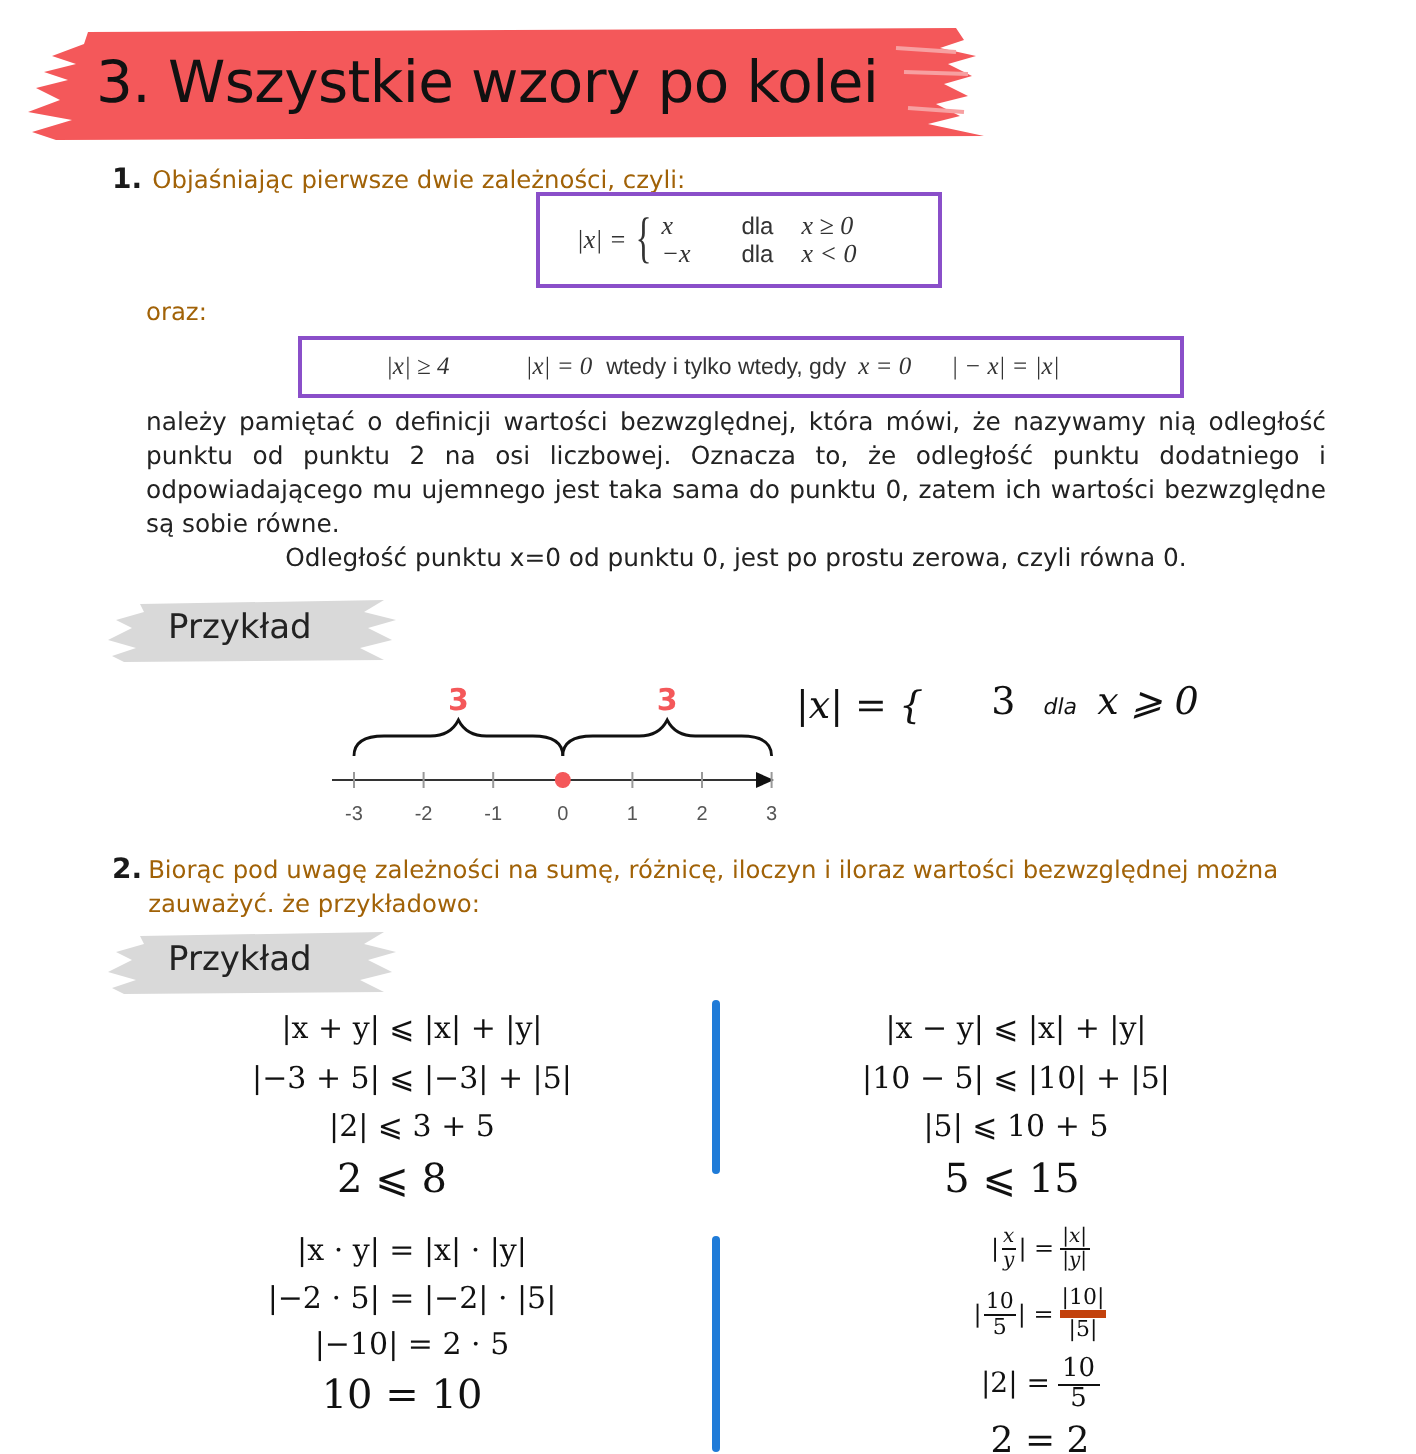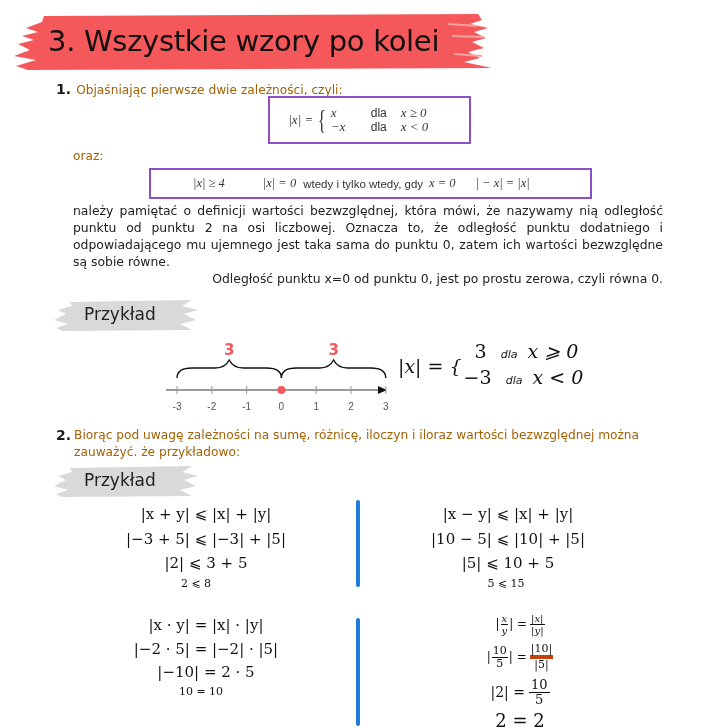--- a/index.html
+++ b/index.html
@@ -15,28 +15,28 @@
 
   .item-num { font-weight: bold; font-size: 14px; }
   .body-text { font-size: 12.2px; line-height: 17px; color: #a16207; }
 
   .box { border: 2px solid #8a4fc9; background: #fff; display: flex; align-items: center; justify-content: center; font-family: "Liberation Serif", serif; color: #333; }
   .box .sans { font-family: "Liberation Sans", sans-serif; font-size: 12px; }
   .math { font-family: "DejaVu Serif", serif; }
   .it { font-style: italic; }
 
   .para { left: 73px; top: 202px; width: 590px; text-align: justify; font-size: 12.4px; line-height: 17px; color: #222; }
-  .para .last { text-align: right; }
+  .para .last { text-align: center; }
 
   .przyklad { width: 150px; height: 34px; }
   .przyklad svg { position: absolute; left: 0; top: 0; }
   .przyklad-label { position: absolute; left: 32px; top: 6px; font-size: 17px; color: #222; font-family: "DejaVu Sans", sans-serif; }
 
   .eq { font-family: "DejaVu Serif", serif; font-size: 15px; color: #111; white-space: nowrap; text-align: center; position: absolute; }
-  .eq-big { font-size: 11px; }
+  .eq-big { font-size: 20px; }
 
   .divider { position: absolute; width: 4px; border-radius: 3px; background: #1f7bd8; }
 </style>
 </head>
 <body>
 
 <div class="abs title-banner">
   <svg width="488" height="60" viewBox="0 0 488 60">
     <path d="M36 6 L470 4 L474 10 L462 14 L480 18 L466 22 L478 28 L464 32 L476 38 L460 42 L472 48 L456 52 L484 58 L20 60 L8 56 L28 50 L6 46 L22 40 L10 34 L26 30 L14 26 L30 22 L18 18 L34 12 Z" fill="#f4585a"></path>
     <path d="M440 14 L470 16 M444 26 L476 27 M446 44 L474 46" stroke="#f7a0a1" stroke-width="2"></path>
@@ -107,29 +107,24 @@
     <path d="M121.39999999999999 43 Q121.39999999999999 33 136.39999999999998 33 L159.6 33 Q169.6 33 173.6 25 Q177.6 33 187.6 33 L210.79999999999998 33 Q225.79999999999998 33 225.79999999999998 43" fill="none" stroke="#111" stroke-width="1.4"></path>
     <text x="69.19999999999999" y="20" text-anchor="middle" font-size="15" font-weight="bold" fill="#f4585a" font-family="DejaVu Sans, sans-serif">3</text>
     <text x="173.6" y="20" text-anchor="middle" font-size="15" font-weight="bold" fill="#f4585a" font-family="DejaVu Sans, sans-serif">3</text>
     <circle cx="121.39999999999999" cy="55" r="4" fill="#f4585a"></circle>
   </svg>
 
 <div class="abs math" style="left:398px; top:340px; font-size:19px; color:#111;">
   <div style="display:flex; align-items:center;">
     <span class="it" style="white-space:pre;">|x| = {</span>
     <div style="display:flex; flex-direction:column; margin-left:2px; line-height:22px;">
-      <div style="white-space:nowrap; margin-left:11px;">
+      <div style="white-space:nowrap; margin-left:32px;">
         <span>3</span>
         <span class="it" style="font-family:'DejaVu Sans',sans-serif; font-size:11px; margin:0 4px 0 8px;">dla</span>
         <span class="it">x ⩾ 0</span>
-      </div>
-      <div style="white-space:nowrap;">
-        <span>−3</span>
-        <span class="it" style="font-family:'DejaVu Sans',sans-serif; font-size:11px; margin:0 4px 0 8px;">dla</span>
-        <span class="it">x &lt; 0</span>
       </div>
     </div>
   </div>
 </div>
 
 <div class="abs" style="left:56px; top:427px; width:615px;">
   <div style="display:flex;">
     <span class="item-num" style="flex:none; margin-right:3px;">2.</span>
     <span class="body-text" style="line-height:17px;">Biorąc pod uwagę zależności na sumę, różnicę, iloczyn i iloraz wartości bezwzględnej można zauważyć. że przykładowo:</span>
   </div>

